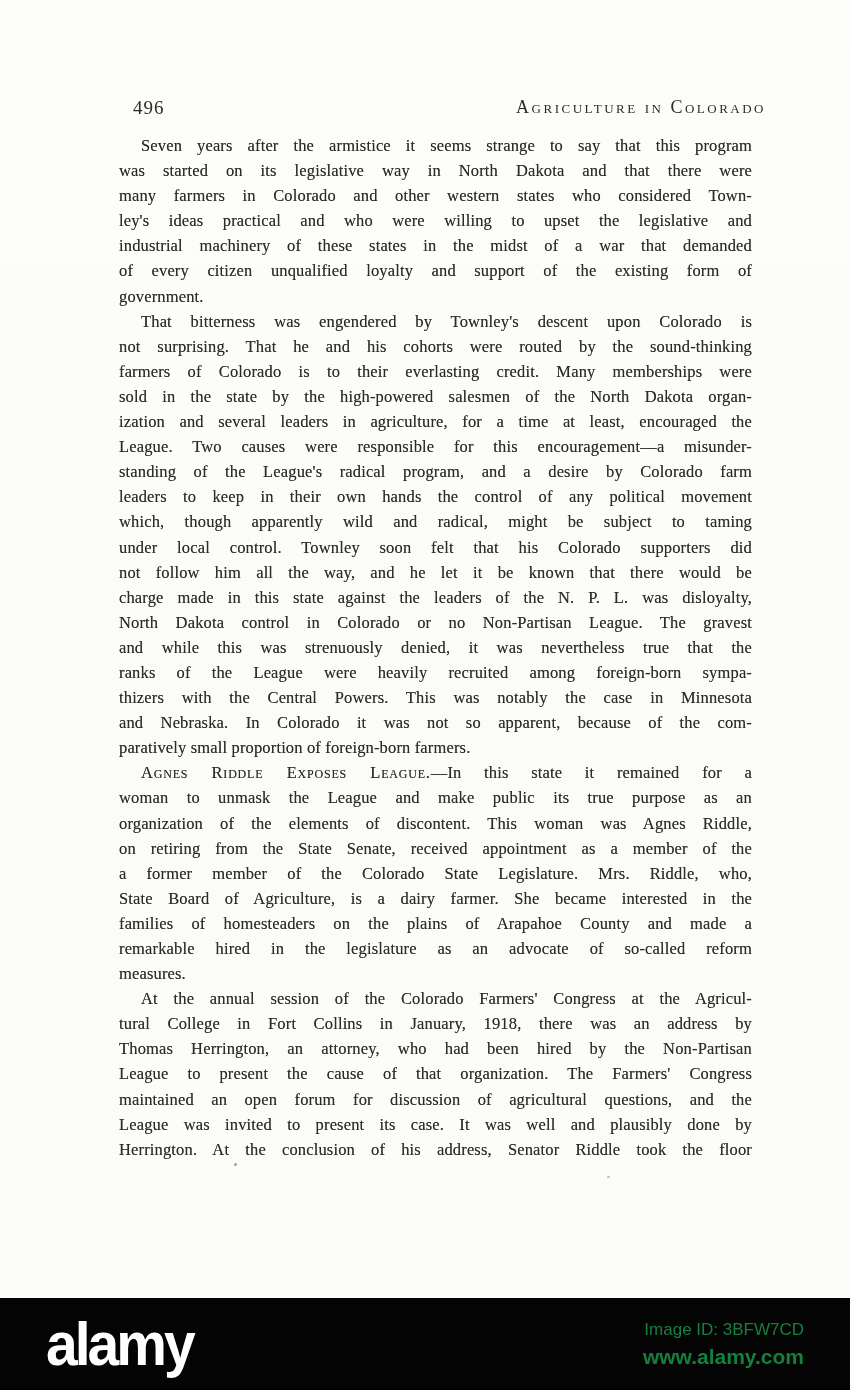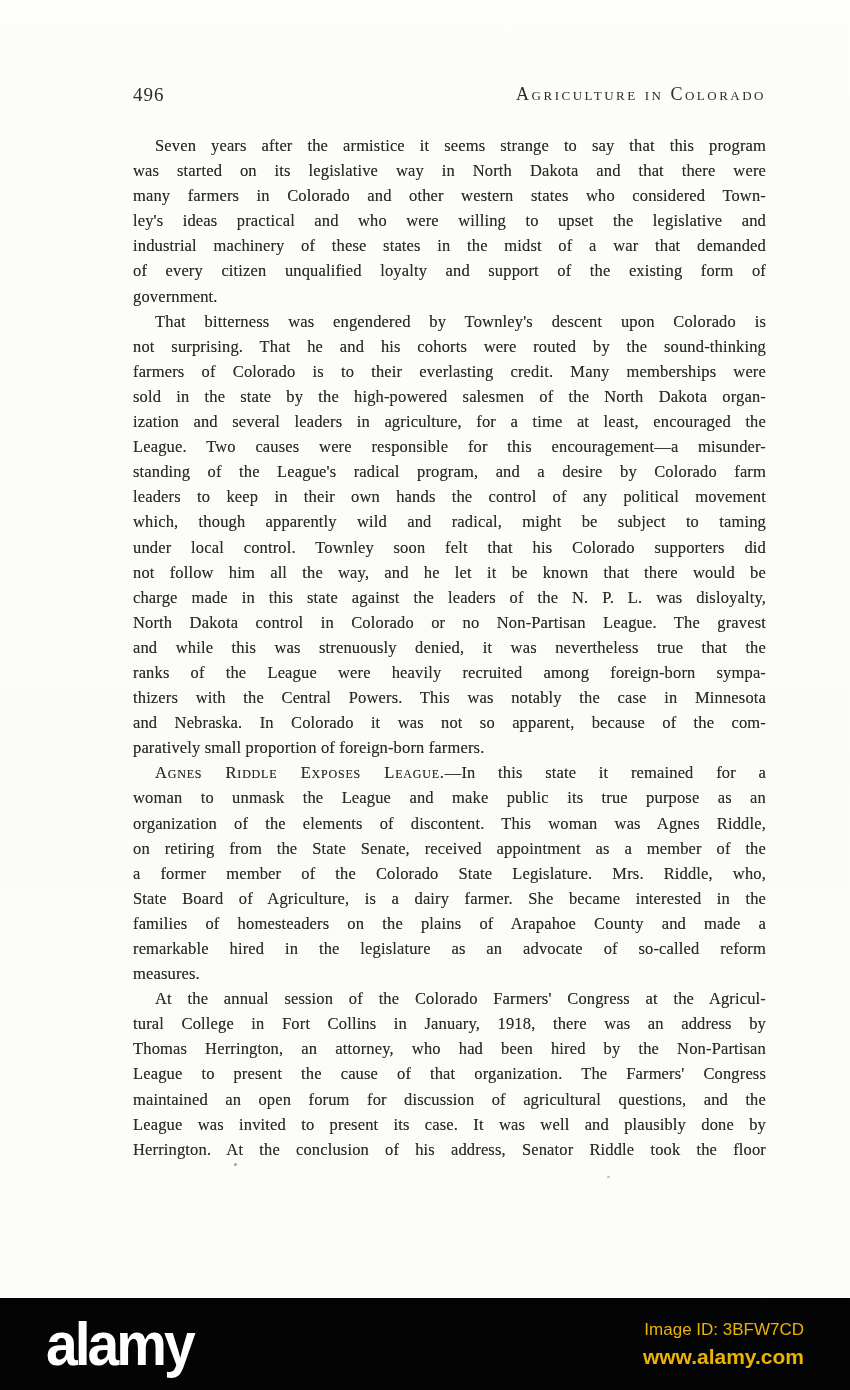--- a/index.html
+++ b/index.html
@@ -2,49 +2,49 @@
 <html><head>
 <meta charset="utf-8">
 <style>
   html,body { margin:0; padding:0; background:#e9e9e7; }
   .scan-page {
     position:relative; width:850px; height:1390px; margin:0 auto;
     background:linear-gradient(180deg,#fdfdfc 0%,#fbfbf9 55%,#fcfcfa 100%);
     font-family:"Liberation Serif", serif;
     color:#2d2b28; overflow:hidden;
   }
-  .page-header { position:absolute; top:84px; left:133px; width:633px; height:24px; }
+  .page-header { position:absolute; top:97px; left:133px; width:633px; height:24px; }
   .page-num { position:absolute; left:0; top:0; font-size:19px; letter-spacing:1px; }
   .running-title {
     text-align:right; font-variant:small-caps; font-size:18px;
     letter-spacing:2.5px; padding-left:10px;
   }
   .body-text {
-    position:absolute; top:133px; left:133px; width:633px;
+    position:absolute; top:133px; left:119px; width:633px;
     font-size:16.5px; line-height:25.1px; letter-spacing:0.15px;
     text-shadow:0 0 0.35px rgba(45,43,40,0.55);
   }
   .line { text-align:justify; text-align-last:justify; min-height:25.1px; }
   .line.first { text-indent:22px; }
   .line.last { text-align-last:left; }
   .sc { font-variant:small-caps; letter-spacing:0.8px; }
   .speck { position:absolute; border-radius:50%; }
   .speck-1 { left:234px; top:1163px; width:3px; height:3px; background:#7e7e7c; opacity:.7; }
   .speck-2 { left:607px; top:1176px; width:3px; height:2px; background:#96968f; opacity:.65; }
   .watermark-bar {
     position:absolute; left:0; top:1298px; width:850px; height:92px;
     background:#040404; display:flex; align-items:center;
     justify-content:space-between; padding:14px 46px; box-sizing:border-box;
     font-family:"Liberation Sans", sans-serif;
   }
   .alamy-logo {
     color:#ffffff; font-size:57px; font-weight:bold; letter-spacing:-3px;
     line-height:1; transform:scaleY(1.06); transform-origin:center;
   }
-  .wm-right { text-align:right; color:#eab308; }
+  .wm-right { text-align:right; color:#15803d; }
   .wm-id  { font-size:17px; margin-bottom:5px; font-weight:normal; }
   .wm-url { font-size:21px; font-weight:bold; }
 </style>
 </head>
 <body>
 
 <div class="scan-page">
 
   <div class="page-header">
     <span class="page-num">496</span>

